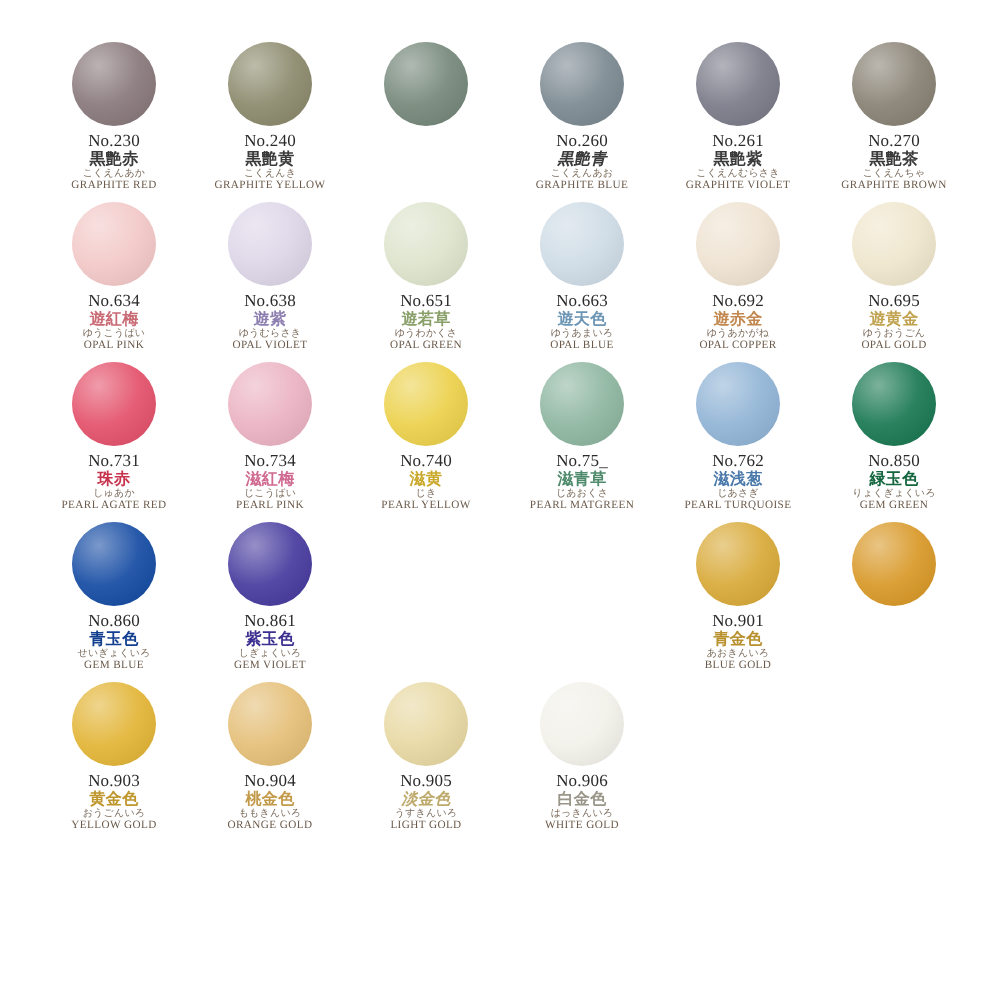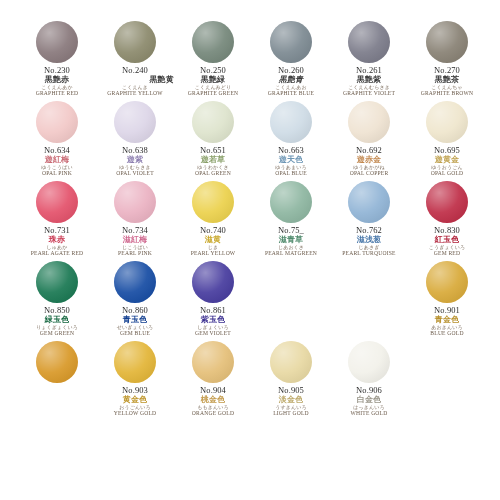--- a/index.html
+++ b/index.html
@@ -111,34 +111,28 @@
           <div class="kana">こくえんあか</div>
           <div class="en">GRAPHITE RED</div>
         </div>
       </div>
       <div class="swatch-cell">
         <div class="dot-wrap">
           <div class="dot" style="background: rgb(141, 139, 110);"></div>
         </div>
         <div class="labels">
           <div class="code">No.240</div>
-          <div class="jp" style="color: rgb(58, 58, 58); text-align: right;">黒艶黄</div>
+          <div class="jp" style="color: rgb(58, 58, 58);">黒艶黄</div>
           <div class="kana">こくえんき</div>
           <div class="en">GRAPHITE YELLOW</div>
         </div>
       </div>
       <div class="swatch-cell">
         <div class="dot-wrap">
           <div class="dot" style="background: rgb(119, 137, 124);"></div>
-        </div>
-        <div class="labels">
-          <div class="code">No.250</div>
-          <div class="jp" style="color: rgb(58, 58, 58);">黒艶緑</div>
-          <div class="kana">こくえんみどり</div>
-          <div class="en">GRAPHITE GREEN</div>
         </div>
       </div>
       <div class="swatch-cell">
         <div class="dot-wrap">
           <div class="dot" style="background: rgb(126, 139, 147);"></div>
         </div>
         <div class="labels">
           <div class="code">No.260</div>
           <div class="jp" style="color: rgb(58, 58, 58); font-style: italic;">黒艶青</div>
           <div class="kana">こくえんあお</div>
@@ -283,31 +277,20 @@
         </div>
         <div class="labels">
           <div class="code">No.762</div>
           <div class="jp" style="color: rgb(75, 121, 170);">滋浅葱</div>
           <div class="kana">じあさぎ</div>
           <div class="en">PEARL TURQUOISE</div>
         </div>
       </div>
       <div class="swatch-cell">
         <div class="dot-wrap">
-          <div class="dot" style="background: rgb(192, 49, 74);"></div>
-        </div>
-        <div class="labels">
-          <div class="code">No.830</div>
-          <div class="jp" style="color: rgb(176, 32, 56);">紅玉色</div>
-          <div class="kana">こうぎょくいろ</div>
-          <div class="en">GEM RED</div>
-        </div>
-      </div>
-      <div class="swatch-cell">
-        <div class="dot-wrap">
           <div class="dot" style="background: rgb(29, 122, 85);"></div>
         </div>
         <div class="labels">
           <div class="code">No.850</div>
           <div class="jp" style="color: rgb(20, 102, 63);">緑玉色</div>
           <div class="kana">りょくぎょくいろ</div>
           <div class="en">GEM GREEN</div>
         </div>
       </div>
       <div class="swatch-cell">
@@ -391,21 +374,21 @@
           <div class="kana">ももきんいろ</div>
           <div class="en">ORANGE GOLD</div>
         </div>
       </div>
       <div class="swatch-cell">
         <div class="dot-wrap">
           <div class="dot" style="background: rgb(232, 217, 164);"></div>
         </div>
         <div class="labels">
           <div class="code">No.905</div>
-          <div class="jp" style="color: rgb(189, 169, 106);">淡金色</div>
+          <div class="jp" style="color: rgb(189, 169, 106); font-style: italic;">淡金色</div>
           <div class="kana">うすきんいろ</div>
           <div class="en">LIGHT GOLD</div>
         </div>
       </div>
       <div class="swatch-cell">
         <div class="dot-wrap">
           <div class="dot" style="background: rgb(242, 241, 234);"></div>
         </div>
         <div class="labels">
           <div class="code">No.906</div>

